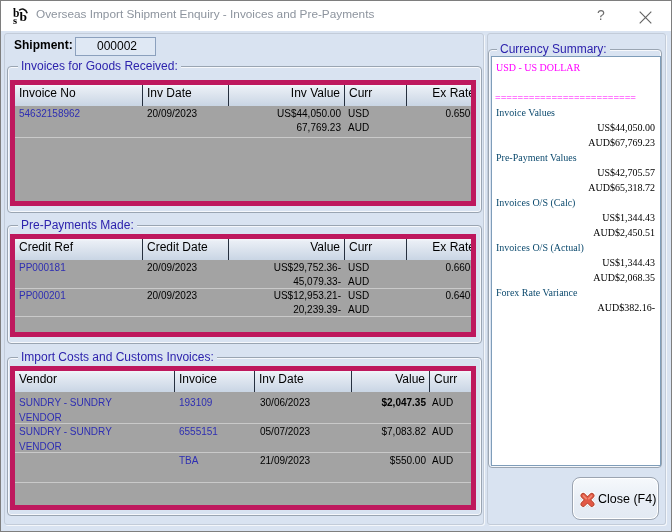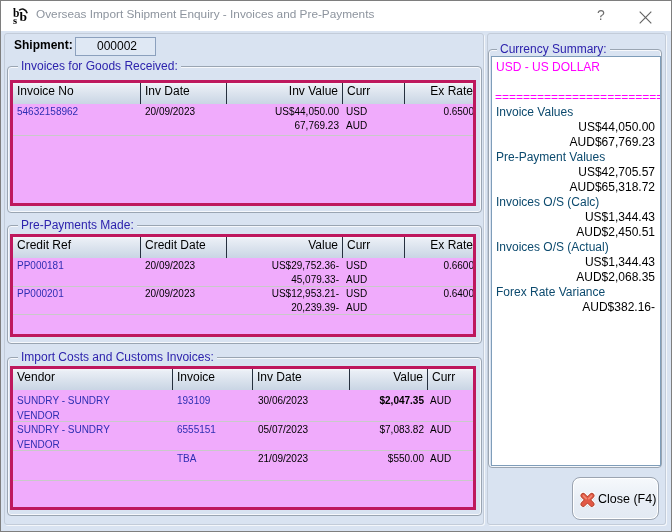--- a/index.html
+++ b/index.html
@@ -21,37 +21,37 @@
   box-shadow:1px 1px 0 rgba(255,255,255,.7); }
 #contL { left:4px; top:33px; width:480px; height:492px; }
 #contR { left:487px; top:33px; width:179px; height:492px; }
 .gl { position:absolute; top:-8px; left:10px; background:#d9e3f1; padding:0 3px;
   color:#2d23ad; height:15px; line-height:15px; }
 .gl2 { }
 #grp1 { left:7px; top:66px; width:475px; height:147px; }
 #grp2 { left:7px; top:225px; width:475px; height:119px; }
 #grp3 { left:7px; top:357px; width:475px; height:159px; }
 #grpc { left:488px; top:49px; width:174px; height:419px; }
-.tbl { position:absolute; background:#f0abfc; border:3px solid #be185d; overflow:hidden; }
+.tbl { position:absolute; background:#a3a3a3; border:5px solid #be185d; overflow:hidden; }
 #tbl1 { left:10px; top:80px; width:466px; height:126px; }
 #tbl2 { left:10px; top:234px; width:466px; height:103px; }
 #tbl3 { left:10px; top:366px; width:466px; height:144px; }
 .thead { position:absolute; left:0; top:0; right:0; height:21px;
   background:linear-gradient(#f4f7fa, #e9eef5 12%, #c9d5e4); }
 .th { position:absolute; top:0; height:21px; line-height:16px; padding:0 4px;
   border-right:1px solid #26303f; }
 .th.r { text-align:right; }
 .cell { position:absolute; line-height:14px; white-space:nowrap; font-size:10px; }
 #tbl3 .cell { line-height:15px; }
 .blue { color:#2e2eb2; }
 .r { text-align:right; }
 .sep { position:absolute; left:0; right:0; height:1px; background:#c9c9c9; }
 #panel { position:absolute; left:491px; top:56px; width:170px; height:410px;
   background:#fff; border:1px solid #7f9db9; overflow:hidden; }
-.pl { position:absolute; left:4px; right:5px; height:15px; line-height:15px; white-space:nowrap; font-size:12px; }
+.pl { position:absolute; left:4px; right:5px; height:15px; line-height:15px; white-space:nowrap; font-size:10px;font-family:Liberation Serif, serif; }
 .mag { color:#ff00ff; }
 .sblue { color:#0c4a6e; }
 #closebtn { position:absolute; left:572px; top:477px; width:87px; height:43px;
   border:1px solid #9ba4b1; border-radius:8px;
   background:linear-gradient(#f6f9fc, #e7edf5 60%, #e3eaf3);
   box-shadow:inset 0 0 0 1px #fff; }
 #closetxt { position:absolute; left:25px; top:14px; font-size:12.5px; white-space:nowrap; }
 #xicon { position:absolute; left:7px; top:14px; }
 </style>
 </head>

